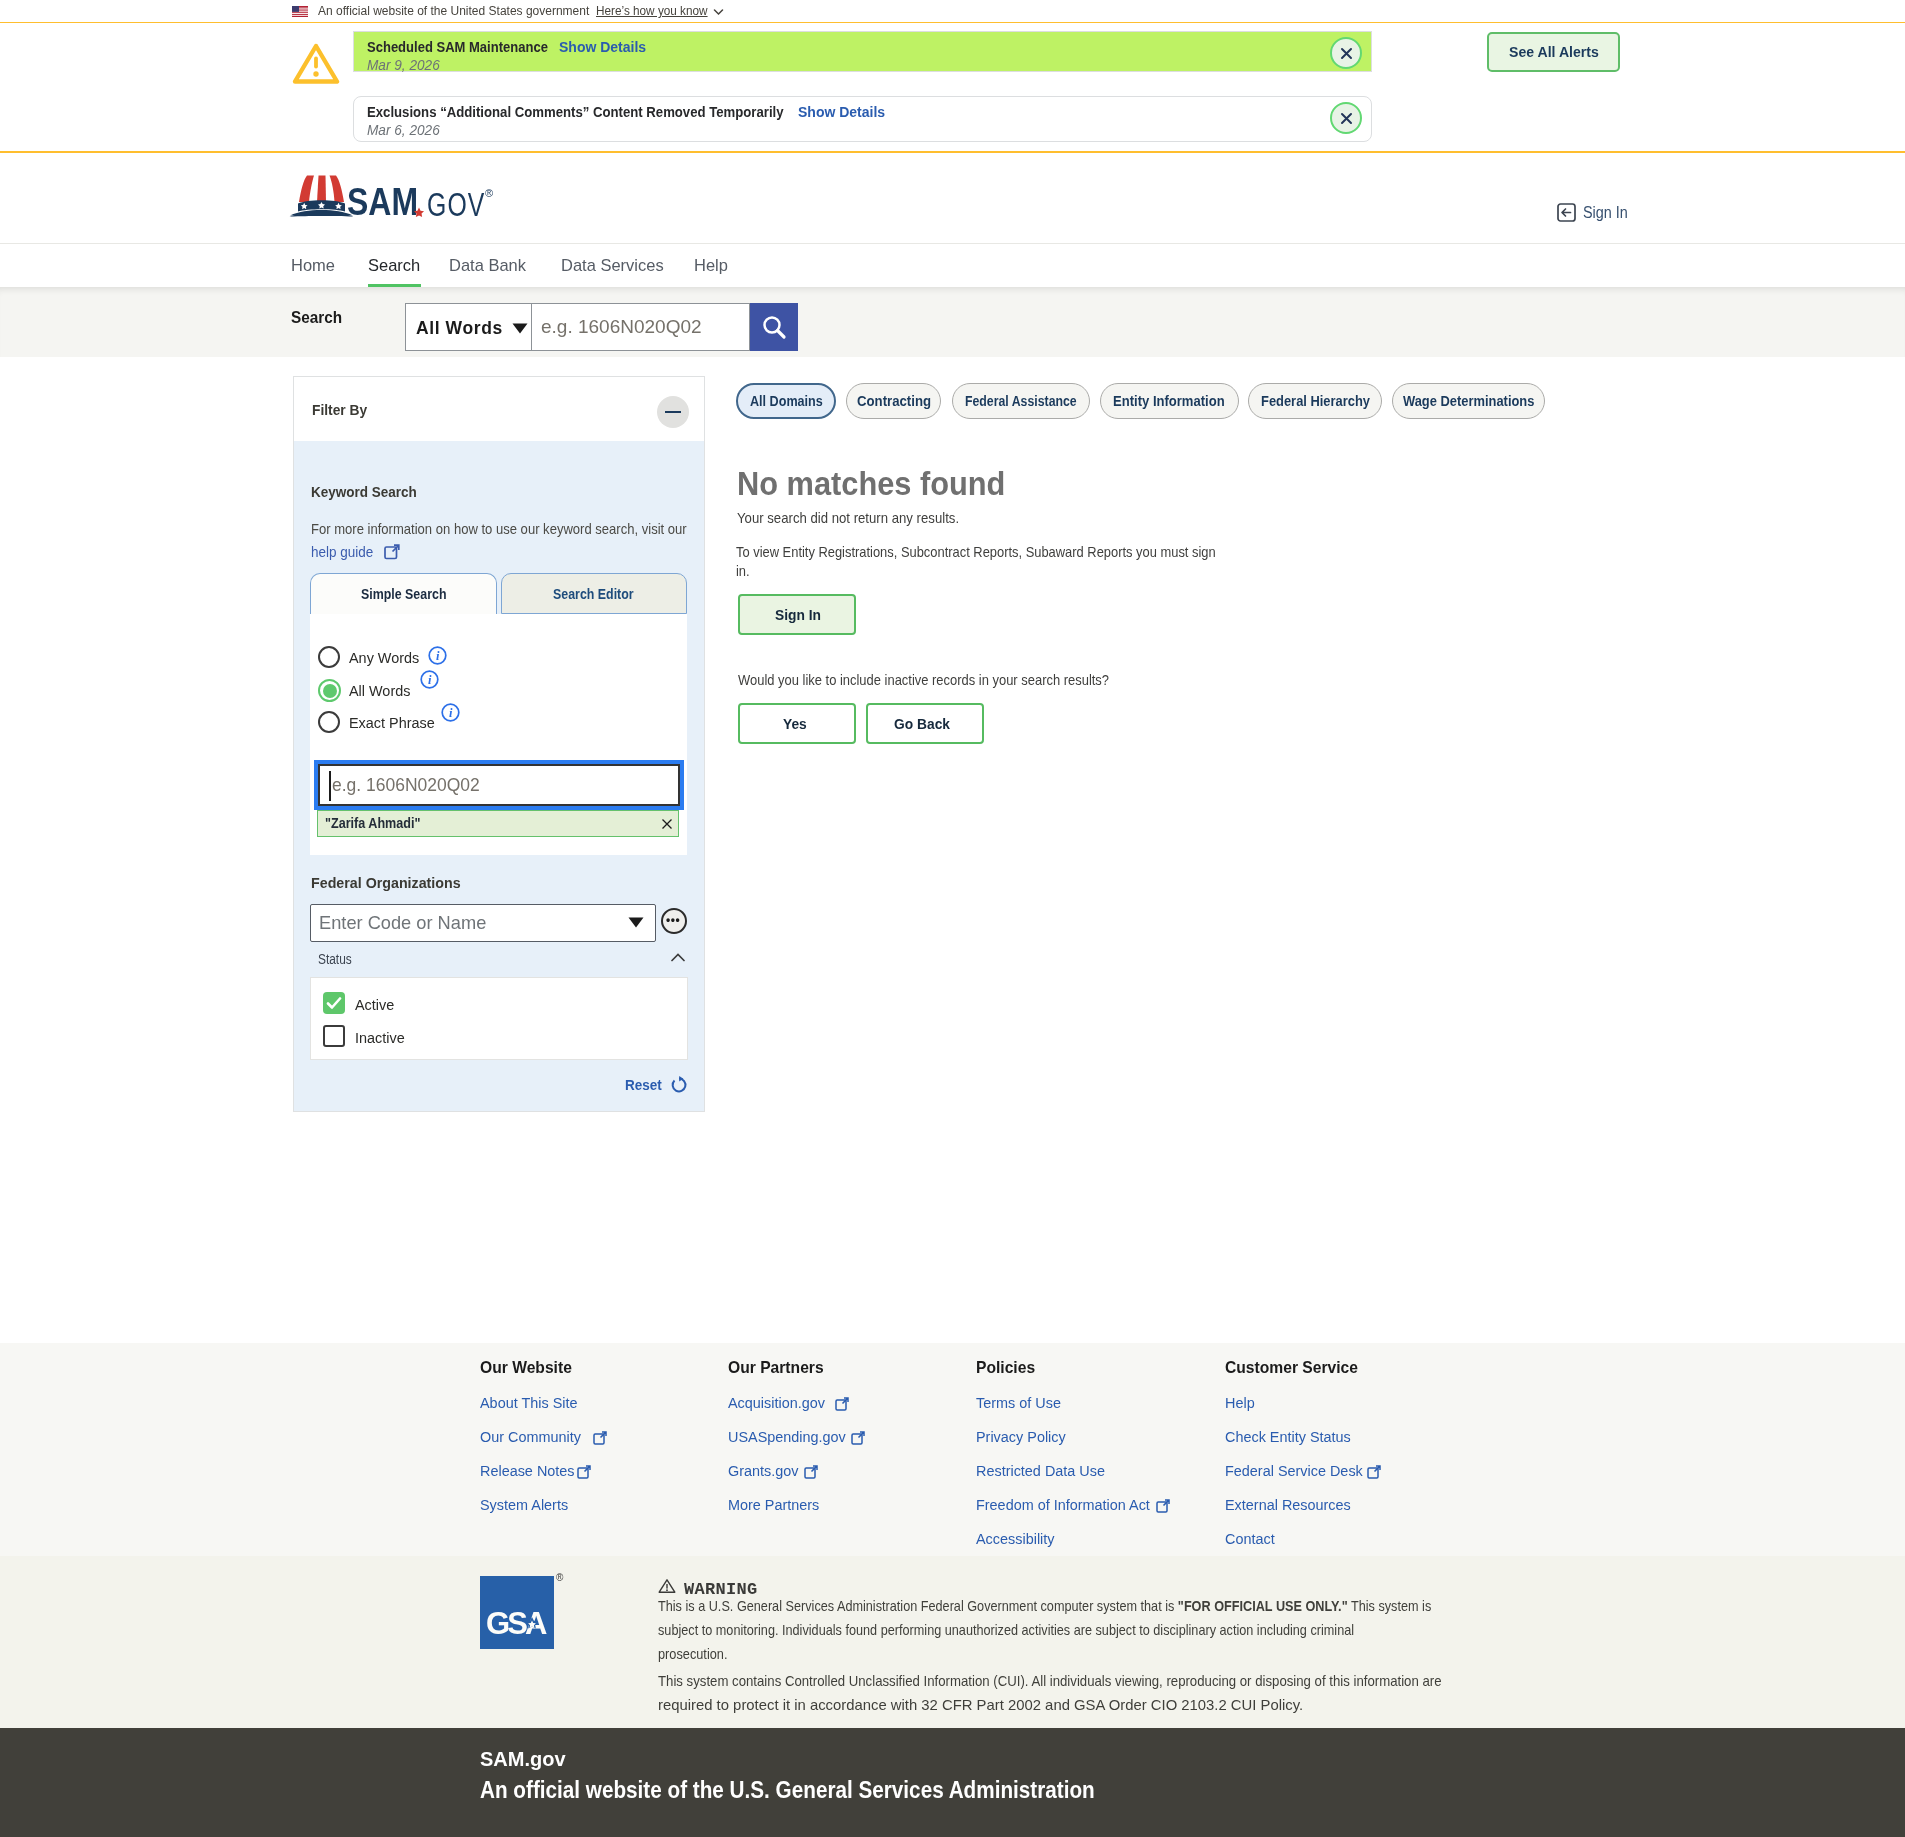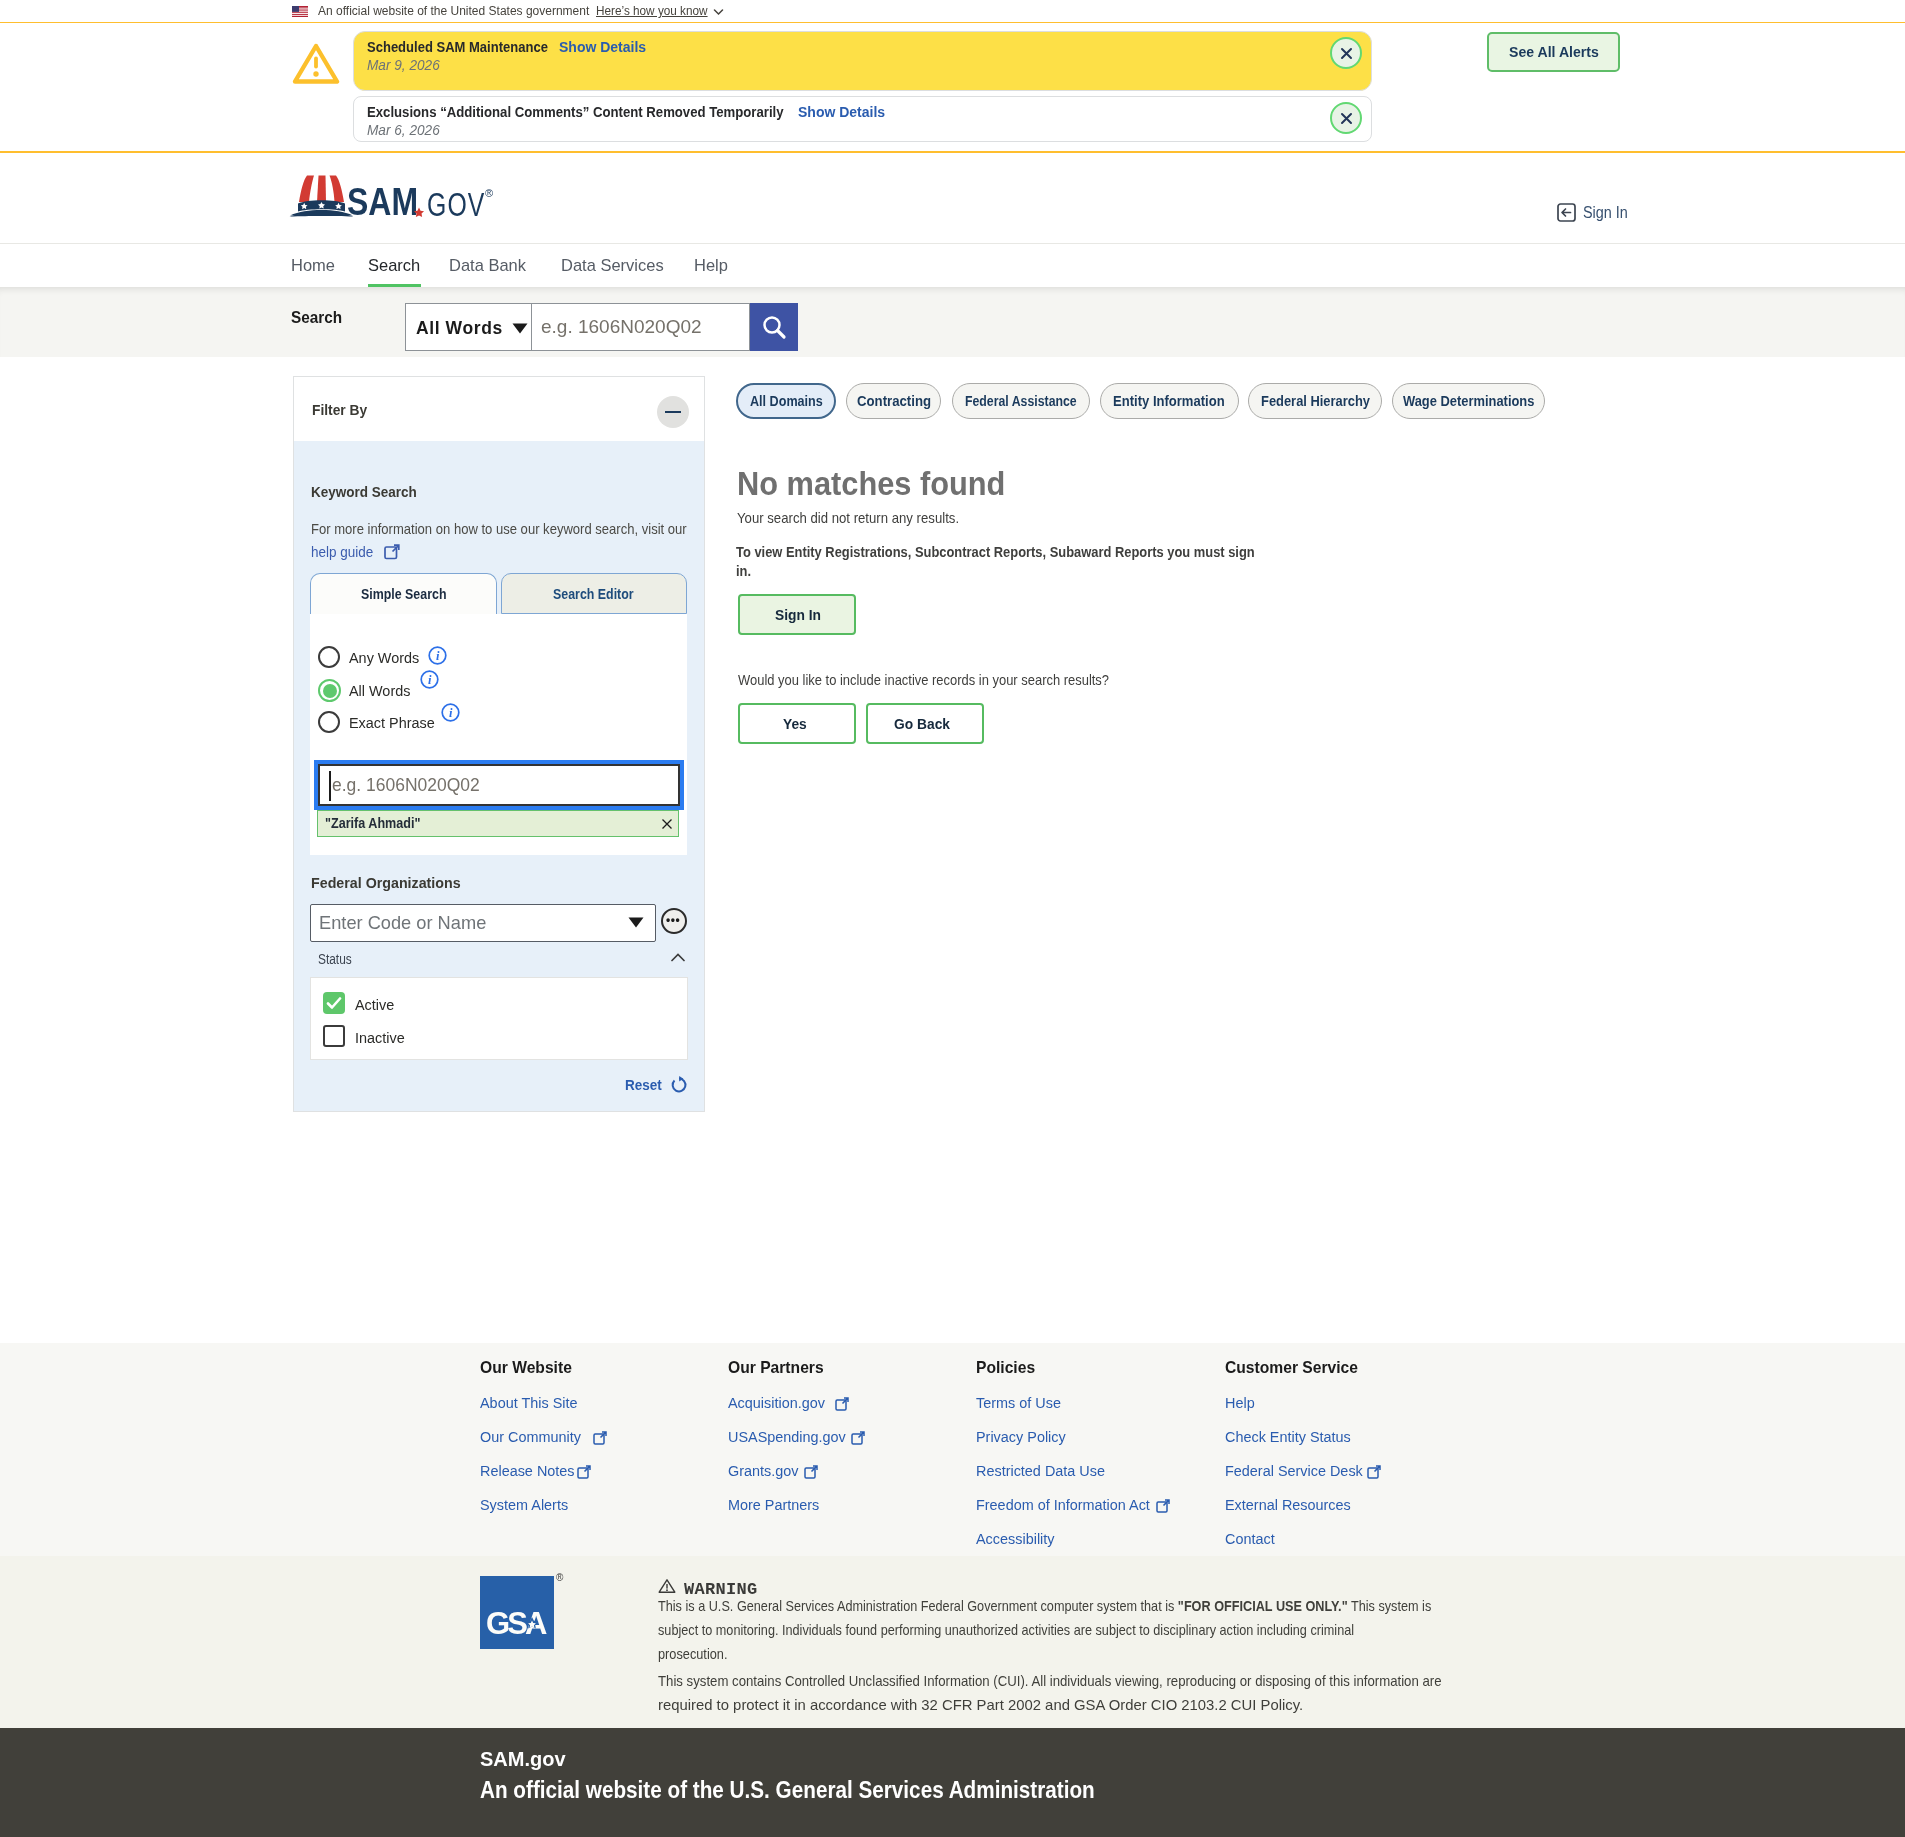--- a/index.html
+++ b/index.html
@@ -27,21 +27,21 @@
       <path d="M1.5 1 L5.5 5 L9.5 1" stroke="#46433d" stroke-width="1.5" fill="none" stroke-linecap="round"></path>
     </svg>
 </div>
 
 <div class="abs" style="left:0;top:24px;width:1905px;height:129px;background:#fff;border-bottom:2px solid #ffbe2e;">
   <svg class="abs" style="left:292px;top:18px" width="48" height="43" viewBox="0 0 48 43">
     <path d="M24 4 L45 39.5 L3 39.5 Z" fill="none" stroke="#fcc02c" stroke-width="4.4" stroke-linejoin="round"></path>
     <rect x="22.1" y="14.5" width="3.8" height="12" rx="1.9" fill="#fcc02c"></rect>
     <circle cx="24" cy="32" r="2.7" fill="#fcc02c"></circle>
   </svg>
-  <div class="abs" style="left:353px;top:7px;width:1019px;height:60px;border:1px solid #dcdee0;border-radius:12px;background:#fde047;">
+  <div class="abs" style="left:353px;top:7px;width:1019px;height:41px;border:1px solid #dcdee0;border-radius:0;background:#bef264;">
     <span class="abs sx" style="left:13px;top:7px;font-size:14px;font-weight:bold;color:#28292b;transform:scaleX(0.93);">Scheduled SAM Maintenance</span>
     <span class="abs sx" style="left:205px;top:7px;font-size:14px;font-weight:bold;color:#2a5caf;">Show Details</span>
     <span class="abs sx" style="left:13px;top:25px;font-size:14.5px;font-style:italic;color:#6d7277;transform:scaleX(0.94);">Mar 9, 2026</span>
     <div class="abs" style="left:976px;top:5px;width:32px;height:32px;border:2.2px solid #62d872;border-radius:50%;background:#e8f3e6;"></div>
     <svg class="abs" style="left:986px;top:15px" width="13" height="13" viewBox="0 0 13 13">
         <path d="M2 2 L11 11 M11 2 L2 11" stroke="#233659" stroke-width="2" stroke-linecap="round"></path>
       </svg>
   </div>
   <div class="abs" style="left:353px;top:72px;width:1019px;height:46px;border:1px solid #dcdee0;border-radius:8px;background:#fff;">
     <span class="abs sx" style="left:13px;top:7px;font-size:14px;font-weight:bold;color:#28292b;transform:scaleX(0.94);">Exclusions “Additional Comments” Content Removed Temporarily</span>
@@ -200,21 +200,21 @@
 <span class="abs sx" style="left:965px;top:392px;font-size:15px;font-weight:bold;color:#1b3a5c;transform:scaleX(0.82);">Federal Assistance</span>
 <div class="abs" style="left:1100px;top:383px;width:139px;height:36px;border-radius:18px;background:#f5f5f2;border:1px solid #ababa9;"></div>
 <span class="abs sx" style="left:1113px;top:392px;font-size:15px;font-weight:bold;color:#1b3a5c;transform:scaleX(0.87);">Entity Information</span>
 <div class="abs" style="left:1248px;top:383px;width:134px;height:36px;border-radius:18px;background:#f5f5f2;border:1px solid #ababa9;"></div>
 <span class="abs sx" style="left:1261px;top:392px;font-size:15px;font-weight:bold;color:#1b3a5c;transform:scaleX(0.86);">Federal Hierarchy</span>
 <div class="abs" style="left:1392px;top:383px;width:153px;height:36px;border-radius:18px;background:#f5f5f2;border:1px solid #ababa9;"></div>
 <span class="abs sx" style="left:1403px;top:392px;font-size:15px;font-weight:bold;color:#1b3a5c;transform:scaleX(0.86);">Wage Determinations</span>
 
 <span class="abs sx" style="left:737px;top:464px;font-size:34px;font-weight:bold;color:#707070;transform:scaleX(0.905);">No matches found</span>
 <span class="abs sx" style="left:737px;top:509px;font-size:15px;color:#3f3f3d;transform:scaleX(0.878);">Your search did not return any results.</span>
-<div class="abs" style="left:736px;top:542px;font-size:15px;line-height:19px;color:#3f3f3d;font-weight:bold;">
+<div class="abs" style="left:736px;top:542px;font-size:15px;line-height:19px;color:#3f3f3d;">
   <span class="sx" style="transform:scaleX(0.86);">To view Entity Registrations, Subcontract Reports, Subaward Reports you must sign</span><br>
   <span class="sx" style="transform:scaleX(0.86);">in.</span>
 </div>
 <div class="abs" style="left:738px;top:594px;width:118px;height:41px;background:#eaf4e2;border:2px solid #56bb60;border-radius:4px;"></div>
 <span class="abs sx" style="left:775px;top:606px;font-size:15px;font-weight:bold;color:#16293c;transform:scaleX(0.92);">Sign In</span>
 <span class="abs sx" style="left:738px;top:671px;font-size:15px;color:#3f3f3d;transform:scaleX(0.863);">Would you like to include inactive records in your search results?</span>
 <div class="abs" style="left:738px;top:703px;width:118px;height:41px;background:#fff;border:2px solid #56bb60;border-radius:4px;"></div>
 <span class="abs sx" style="left:783px;top:715px;font-size:15px;font-weight:bold;color:#16293c;transform:scaleX(0.92);">Yes</span>
 <div class="abs" style="left:866px;top:703px;width:118px;height:41px;background:#fff;border:2px solid #56bb60;border-radius:4px;"></div>
 <span class="abs sx" style="left:894px;top:715px;font-size:15px;font-weight:bold;color:#16293c;transform:scaleX(0.92);">Go Back</span>

